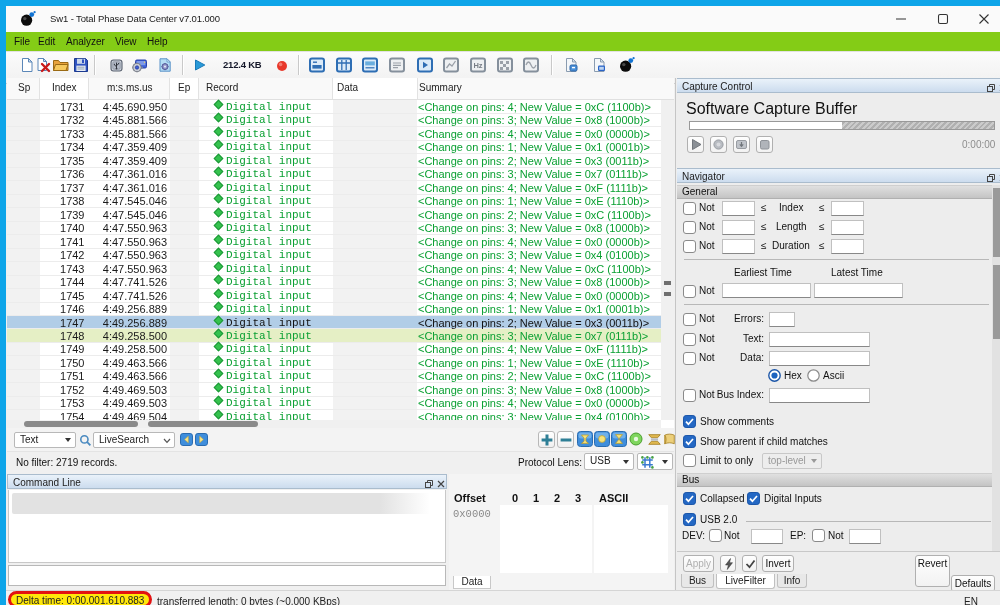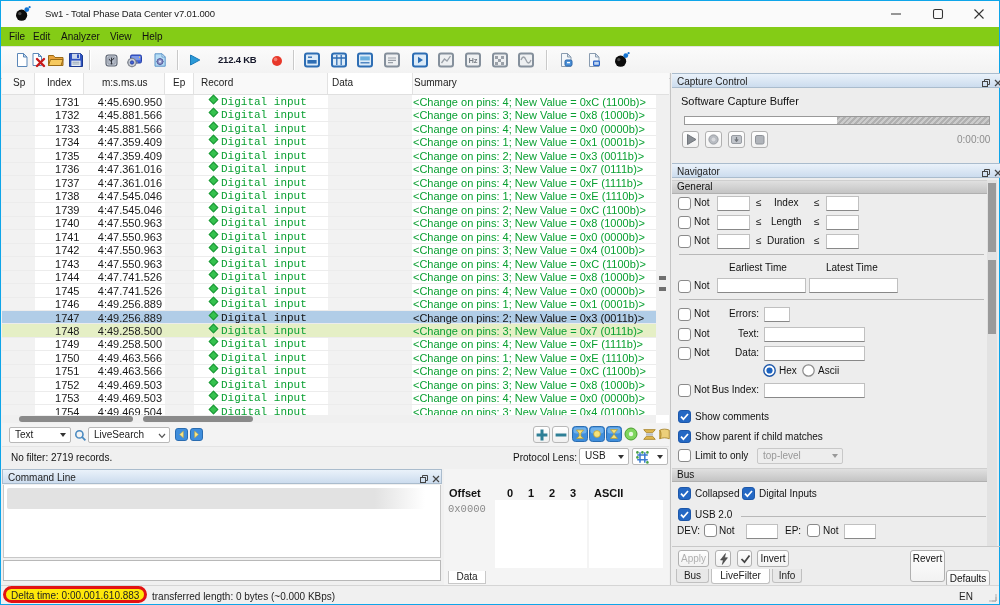--- a/index.html
+++ b/index.html
@@ -1,16 +1,16 @@
 <!DOCTYPE html>
 <html><head><meta charset="utf-8"><style>
 * { margin:0; padding:0; box-sizing:border-box; }
 html,body { width:1000px; height:605px; overflow:hidden; }
 body { font-family:"Liberation Sans", sans-serif; font-size:10px; color:#1a1a1a; }
-#win { position:absolute; left:0; top:0; width:1000px; height:605px; background:#f0f0f0; border:1px solid #0ea5e9; }
+#win { position:absolute; left:0; top:0; width:1000px; height:605px; background:#f0f0f0; border:6px solid #0ea5e9; }
 .abs { position:absolute; }
 
 
 #title { position:absolute; left:0; top:0; width:998px; height:26px; background:#fafafa; }
 #title .ticon { position:absolute; left:14px; top:5px; }
 #title .ttxt { position:absolute; left:44px; top:7px; font-size:9.5px; letter-spacing:-0.12px; color:#1a1a1a; }
 .winbtn { position:absolute; top:0; width:42px; height:26px; }
 .winbtn svg { position:absolute; left:50%; top:50%; transform:translate(-50%,-50%); }
 
 
@@ -550,21 +550,21 @@
  <div class="shead" style="top:0">
         <span class="pt">Capture Control</span>
         <span class="pic" style="left:310px"><svg width="8" height="8" viewBox="0 0 8 8">
             <rect x="0.5" y="2.5" width="5" height="5" fill="none" stroke="#444"></rect>
             <path d="M2.5 2.5v-2h5v5h-2" fill="none" stroke="#444"></path>
           </svg></span>
         <span class="pic" style="left:322px"><svg width="8" height="8" viewBox="0 0 8 8">
             <path d="M1 1l6 6M7 1l-6 6" stroke="#444" stroke-width="1.2"></path>
           </svg></span>
       </div>
- <span class="lbl" style="left:10px;top:22px;font-size:11px">Software Capture Buffer</span>
+ <span class="lbl" style="left:10px;top:22px;font-size:16px">Software Capture Buffer</span>
  <div class="abs" style="left:13px;top:43px;width:306px;height:9px;border:1px solid #999;background:repeating-linear-gradient(135deg,#b0b0b0 0 2px,#cbcbcb 2px 4px);">
    <div class="abs" style="left:0;top:0;width:152px;height:7px;background:#fff"></div>
  </div>
  <div class="sbtn" style="left:11px;top:58px;width:17px;height:17px">
         <span class="abs" style="left:2px;top:1px"><svg width="13" height="13" viewBox="0 0 13 13">
             <path d="M2.5 1.5L11 6.5 2.5 11.5z" fill="#8a8f95" stroke="#71767c"></path>
           </svg></span>
       </div>
  <div class="sbtn" style="left:34px;top:58px;width:17px;height:17px">
         <span class="abs" style="left:1px;top:1px"><svg width="13" height="13" viewBox="0 0 13 13">
@@ -667,21 +667,21 @@
       <span class="lbl" style="left:24px;top:338px">Show comments</span>
  <span class="cb on" style="left:7px;top:357px">
         <svg width="13" height="13" viewBox="0 0 13 13">
           <rect x="0.5" y="0.5" width="12" height="12" rx="2.6" fill="#2468c4" stroke="#1c56a8"></rect>
           <path d="M3 6.6l2.4 2.6 4.6-5.2" stroke="#fff" stroke-width="1.7" fill="none"></path>
         </svg>
       </span>
       <span class="lbl" style="left:24px;top:358px">Show parent if child matches</span>
  <span class="cb" style="left:7px;top:376px"></span>
       <span class="lbl" style="left:24px;top:377px">Limit to only</span>
- <div class="combo" style="left:86px;top:375px;width:86px;height:16px;background:#ededed;border-color:#c8c8c8">
+ <div class="combo" style="left:86px;top:375px;width:60px;height:16px;background:#ededed;border-color:#c8c8c8">
         <span style="position:absolute;left:5px;top:1px;color:#999">top-level</span>
         <span class="arr" style="border-top-color:#999"></span>
       </div>
 
  <div class="sect" style="top:395px;width:315px">
         <span>Bus</span>
       </div>
  <span class="cb on" style="left:7px;top:414px">
         <svg width="13" height="13" viewBox="0 0 13 13">
           <rect x="0.5" y="0.5" width="12" height="12" rx="2.6" fill="#2468c4" stroke="#1c56a8"></rect>

